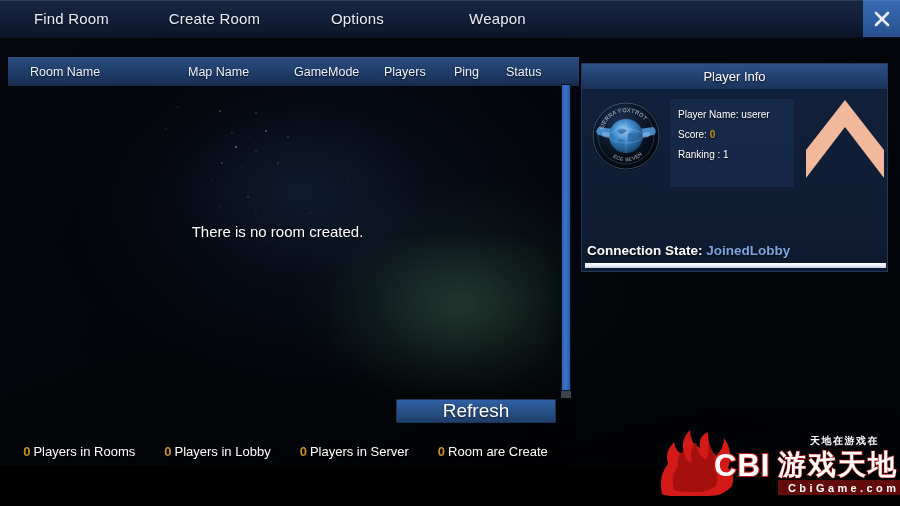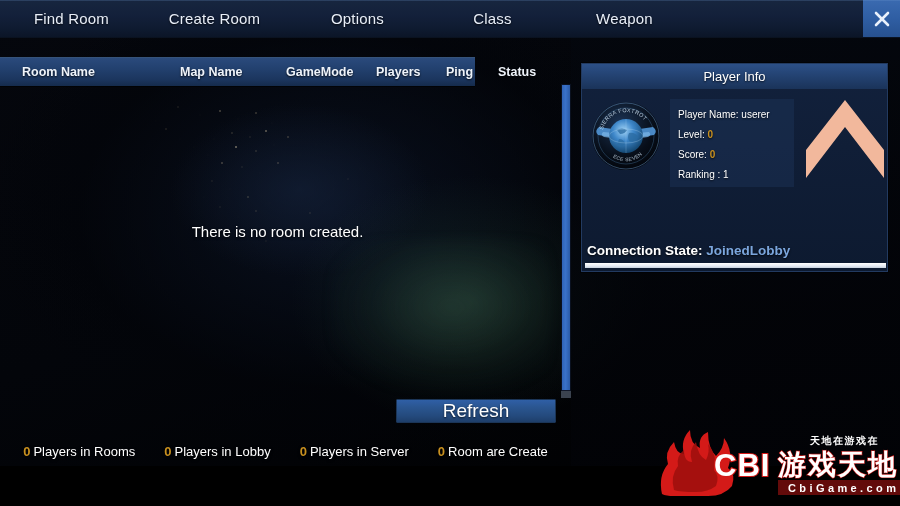--- a/index.html
+++ b/index.html
@@ -149,26 +149,25 @@
   .close-btn svg { display:block; }
 
   
   .room-panel {
     position: absolute;
     left: 0; top: 57px;
     width: 571px; height: 340px;
   }
   .table-header {
     position: absolute;
-    left: 0; top: 0;
-    width: 475px; height: 28px;
+    left: 8px; top: 0;
+    width: 571px; height: 28px;
     background: linear-gradient(180deg, #2a4a7c 0%, #22406e 40%, #1b355d 78%, #152b4c 100%);
     border-top: 1px solid rgba(130,175,230,0.30);
     box-shadow: 0 1px 0 rgba(0,0,0,0.55);
-    font-weight: bold;
   }
   .th {
     position: absolute;
     top: 0;
     height: 28px;
     line-height: 28px;
     color: #eef3fa;
     font-size: 12.5px;
     text-shadow: 0 1px 2px rgba(0,0,0,0.8);
     white-space: nowrap;
@@ -374,21 +373,20 @@
   <div class="bg-space"></div>
   <div class="citylights"></div>
   <div class="nebula-faint"></div>
   <div class="panel-dark-right"></div>
 
   <div class="topbar">
     <div class="nav-items">
       <div class="nav-item n0">Find Room</div>
       <div class="nav-item n1">Create Room</div>
       <div class="nav-item n2">Options</div>
-      <div class="nav-item n4">Class</div>
       <div class="nav-item n5">Weapon</div>
     </div>
     <div class="close-btn">
       <span>
         <svg width="22" height="22" viewBox="0 0 22 22">
           <g stroke="#eaf1fb" stroke-width="2.6" stroke-linecap="round">
             <line x1="5" y1="5" x2="17" y2="17"></line>
             <line x1="17" y1="5" x2="5" y2="17"></line>
           </g>
         </svg>
@@ -476,24 +474,20 @@
           </text>
         </svg>
       </div>
 
       <div class="pp-fields">
         <div class="pp-row">
           <span>Player Name:</span>
           <span>userer</span>
         </div>
         <div class="pp-row">
-          <span>Level:</span>
-          <span class="v-orange">0</span>
-        </div>
-        <div class="pp-row">
           <span>Score:</span>
           <span class="v-orange">0</span>
         </div>
         <div class="pp-row">
           <span>Ranking :</span>
           <span>1</span>
         </div>
       </div>
 
       <div class="pp-chevron">

